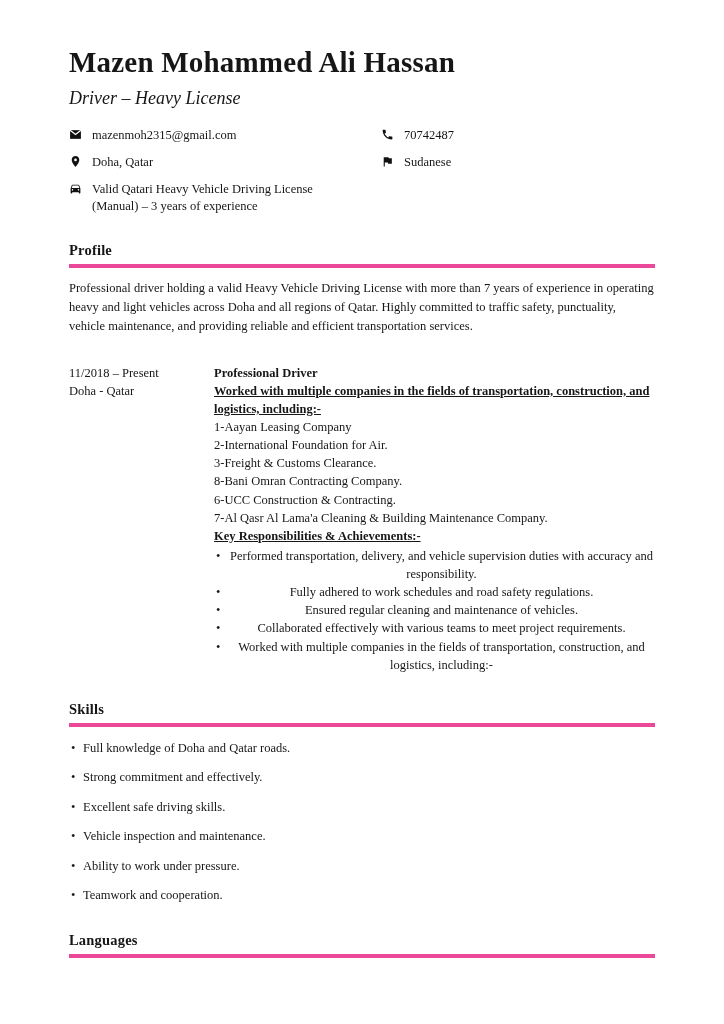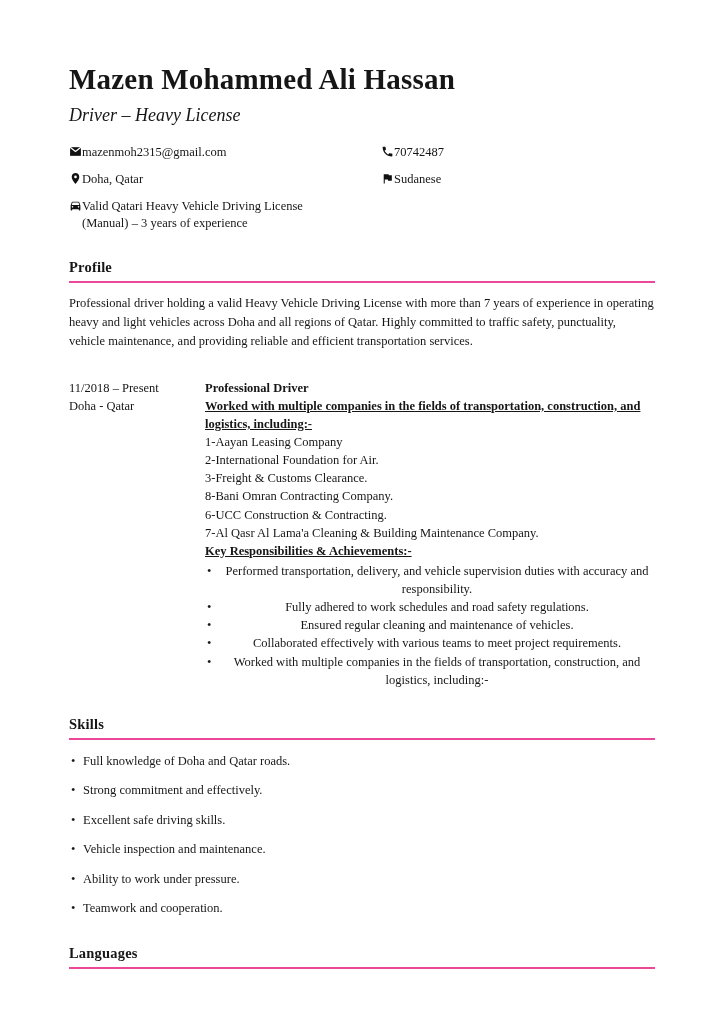--- a/index.html
+++ b/index.html
@@ -8,49 +8,49 @@
     width: 724px;
     min-height: 1024px;
     margin: 0 auto;
     background: #ffffff;
     color: #161616;
     font-family: "Liberation Serif", "DejaVu Serif", serif;
     padding: 46px 69px 40px 69px;
   }
 
   
-  .name { font-size: 29px; font-weight: 700; letter-spacing: 0.2px; margin-top: 17px; }
+  .name { font-size: 29px; font-weight: 700; letter-spacing: 0.2px; }
   .job-title { font-style: italic; font-size: 18px; margin-top: 9px; }
 
   .contact-grid {
     display: grid;
     grid-template-columns: 312px 1fr;
     row-gap: 10px;
     margin-top: 18px;
     font-size: 12.5px;
     line-height: 1.35;
   }
-  .contact-item { display: flex; align-items: flex-start; }
+  .contact-item { display: flex; align-items: flex-start; gap: 10px; }
   .cicon { width: 13px; height: 13px; flex: 0 0 13px; margin-top: 1px; }
   .cicon svg { display: block; width: 13px; height: 13px; fill: #111; }
   .contact-text { max-width: 250px; }
 
   
   .section { margin-top: 27px; }
   .section-heading {
     font-size: 14.5px;
     font-weight: 700;
     letter-spacing: 0.2px;
-    border-bottom: 2px solid #ec4899;
+    border-bottom: 4px solid #ec4899;
     padding-bottom: 5px;
   }
   .section-body { margin-top: 11px; font-size: 12.5px; line-height: 1.55; }
 
   
-  .xp-grid { display: grid; grid-template-columns: 136px 1fr; column-gap: 0; margin-top: 13px; font-size: 12.5px; line-height: 1.45; }
+  .xp-grid { display: grid; grid-template-columns: 136px 1fr; column-gap: 9px; margin-top: 13px; font-size: 12.5px; line-height: 1.45; }
   .xp-meta { padding-right: 8px; }
   .xp-dates, .xp-location { line-height: 1.5; }
   .xp-role { font-weight: 700; }
   .bold-underline { font-weight: 700; text-decoration: underline; }
   .xp-line { line-height: 1.45; }
 
   ul.bullets { list-style: none; margin-top: 2px; text-align: center; }
   ul.bullets li { position: relative; padding-left: 14px; line-height: 1.45; }
   ul.bullets li::before { content: "•"; position: absolute; left: 2px; }
 

